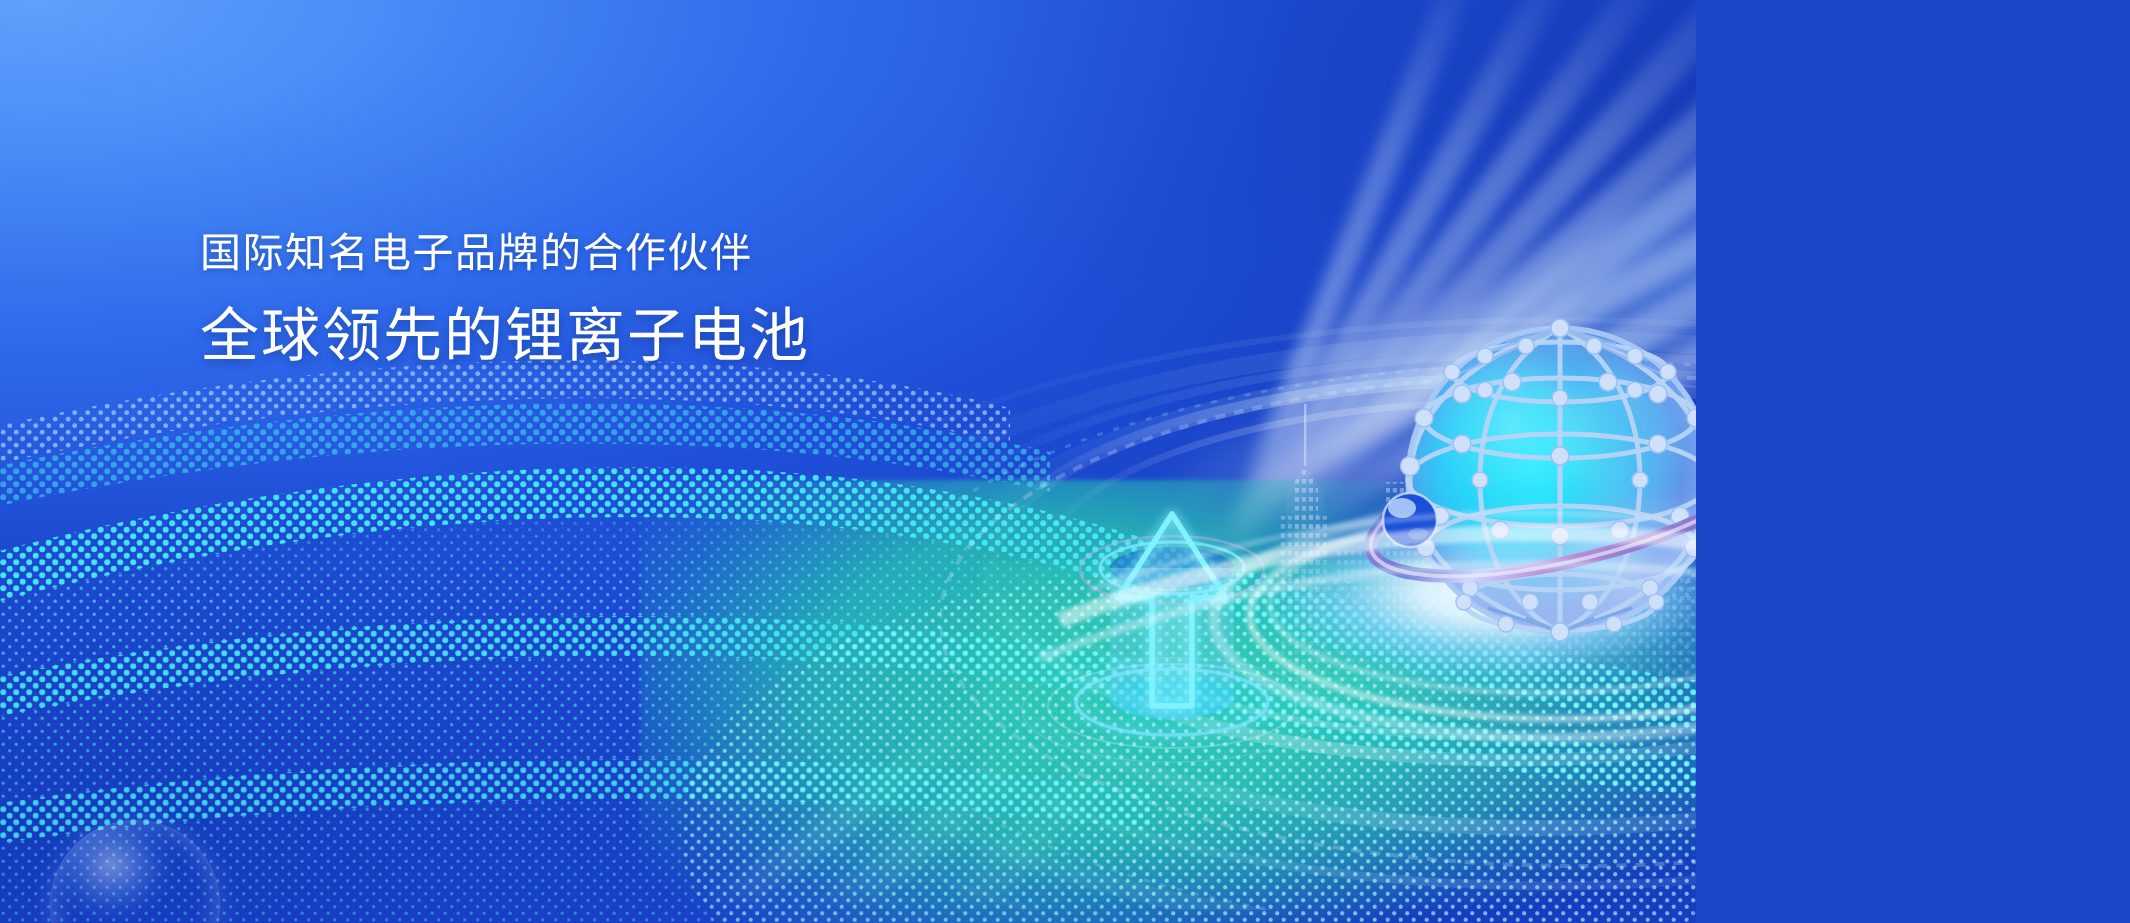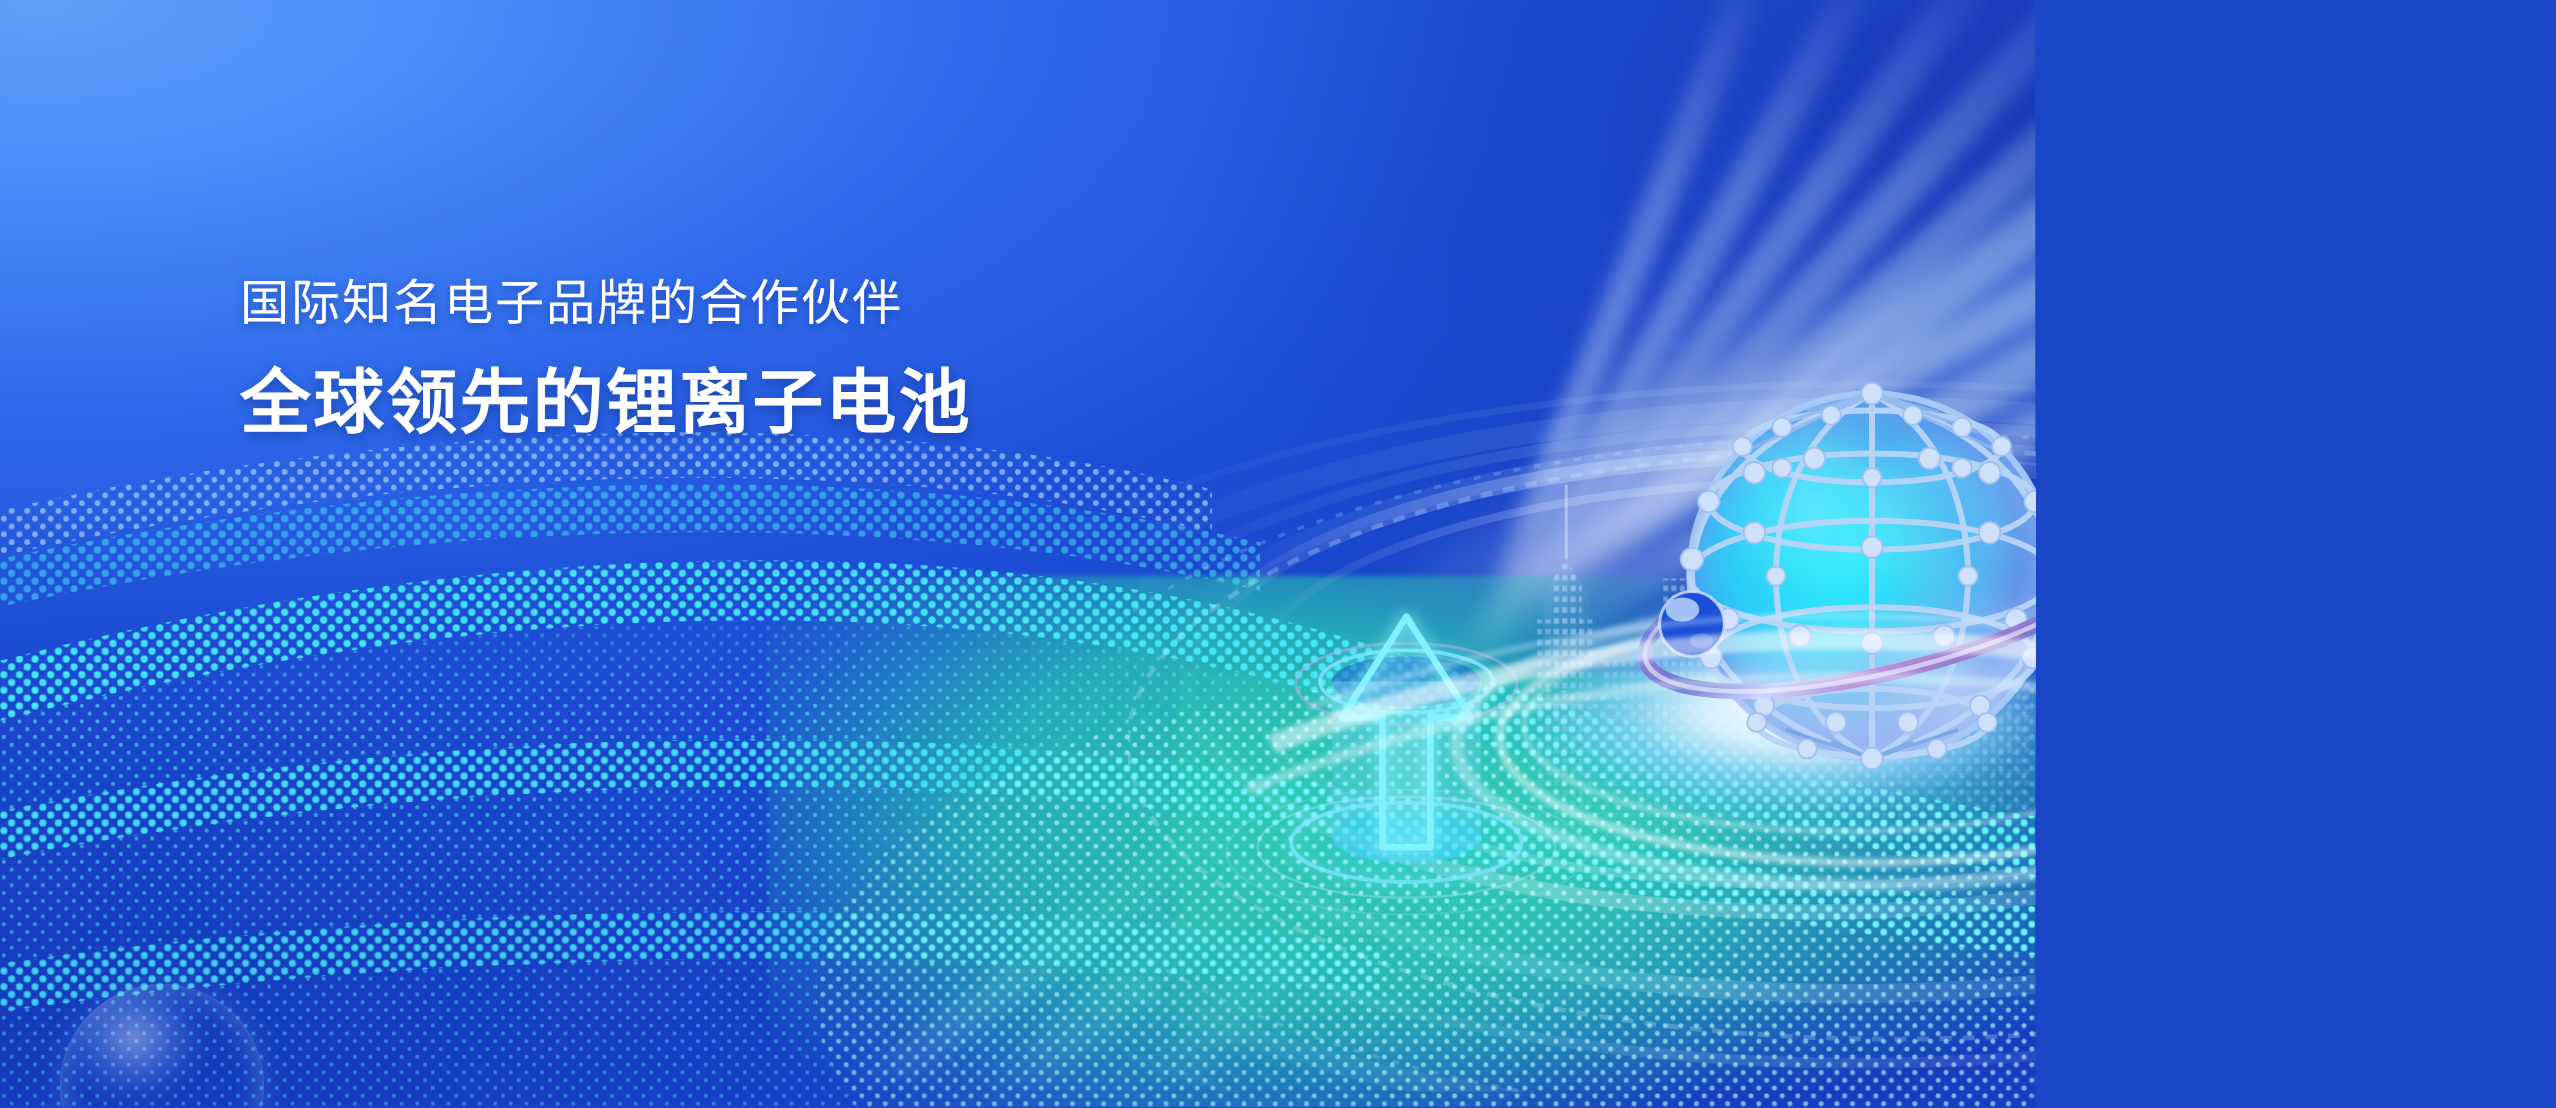--- a/index.html
+++ b/index.html
@@ -70,21 +70,21 @@
   
   .copy { position:absolute; left:200px; top:228px; z-index:40; }
   .eyebrow {
     font-size:41px; line-height:1.26; color:#ffffff; font-weight:400;
     letter-spacing:1.5px;
     text-shadow:0 2px 7px rgba(10,40,120,.45);
     white-space:nowrap;
   }
   .headline {
     margin-top:22px;
-    font-size:59px; line-height:1.16; color:#ffffff; font-weight:700;
+    font-size:59px; line-height:1.16; color:#ffffff; font-weight:400;
     letter-spacing:2px;
     text-shadow:0 3px 10px rgba(10,40,120,.50);
   }
   .headline div { white-space:nowrap; }
 
   
   .bubble { position:absolute; border-radius:50%; }
   .bubble-tr {
     left:1936px; top:246px; width:102px; height:102px;
     background:radial-gradient(42% 38% at 36% 30%, rgba(235,245,255,.34) 0%, rgba(180,215,255,.16) 45%, rgba(140,190,255,.07) 70%, rgba(140,190,255,0) 100%);

